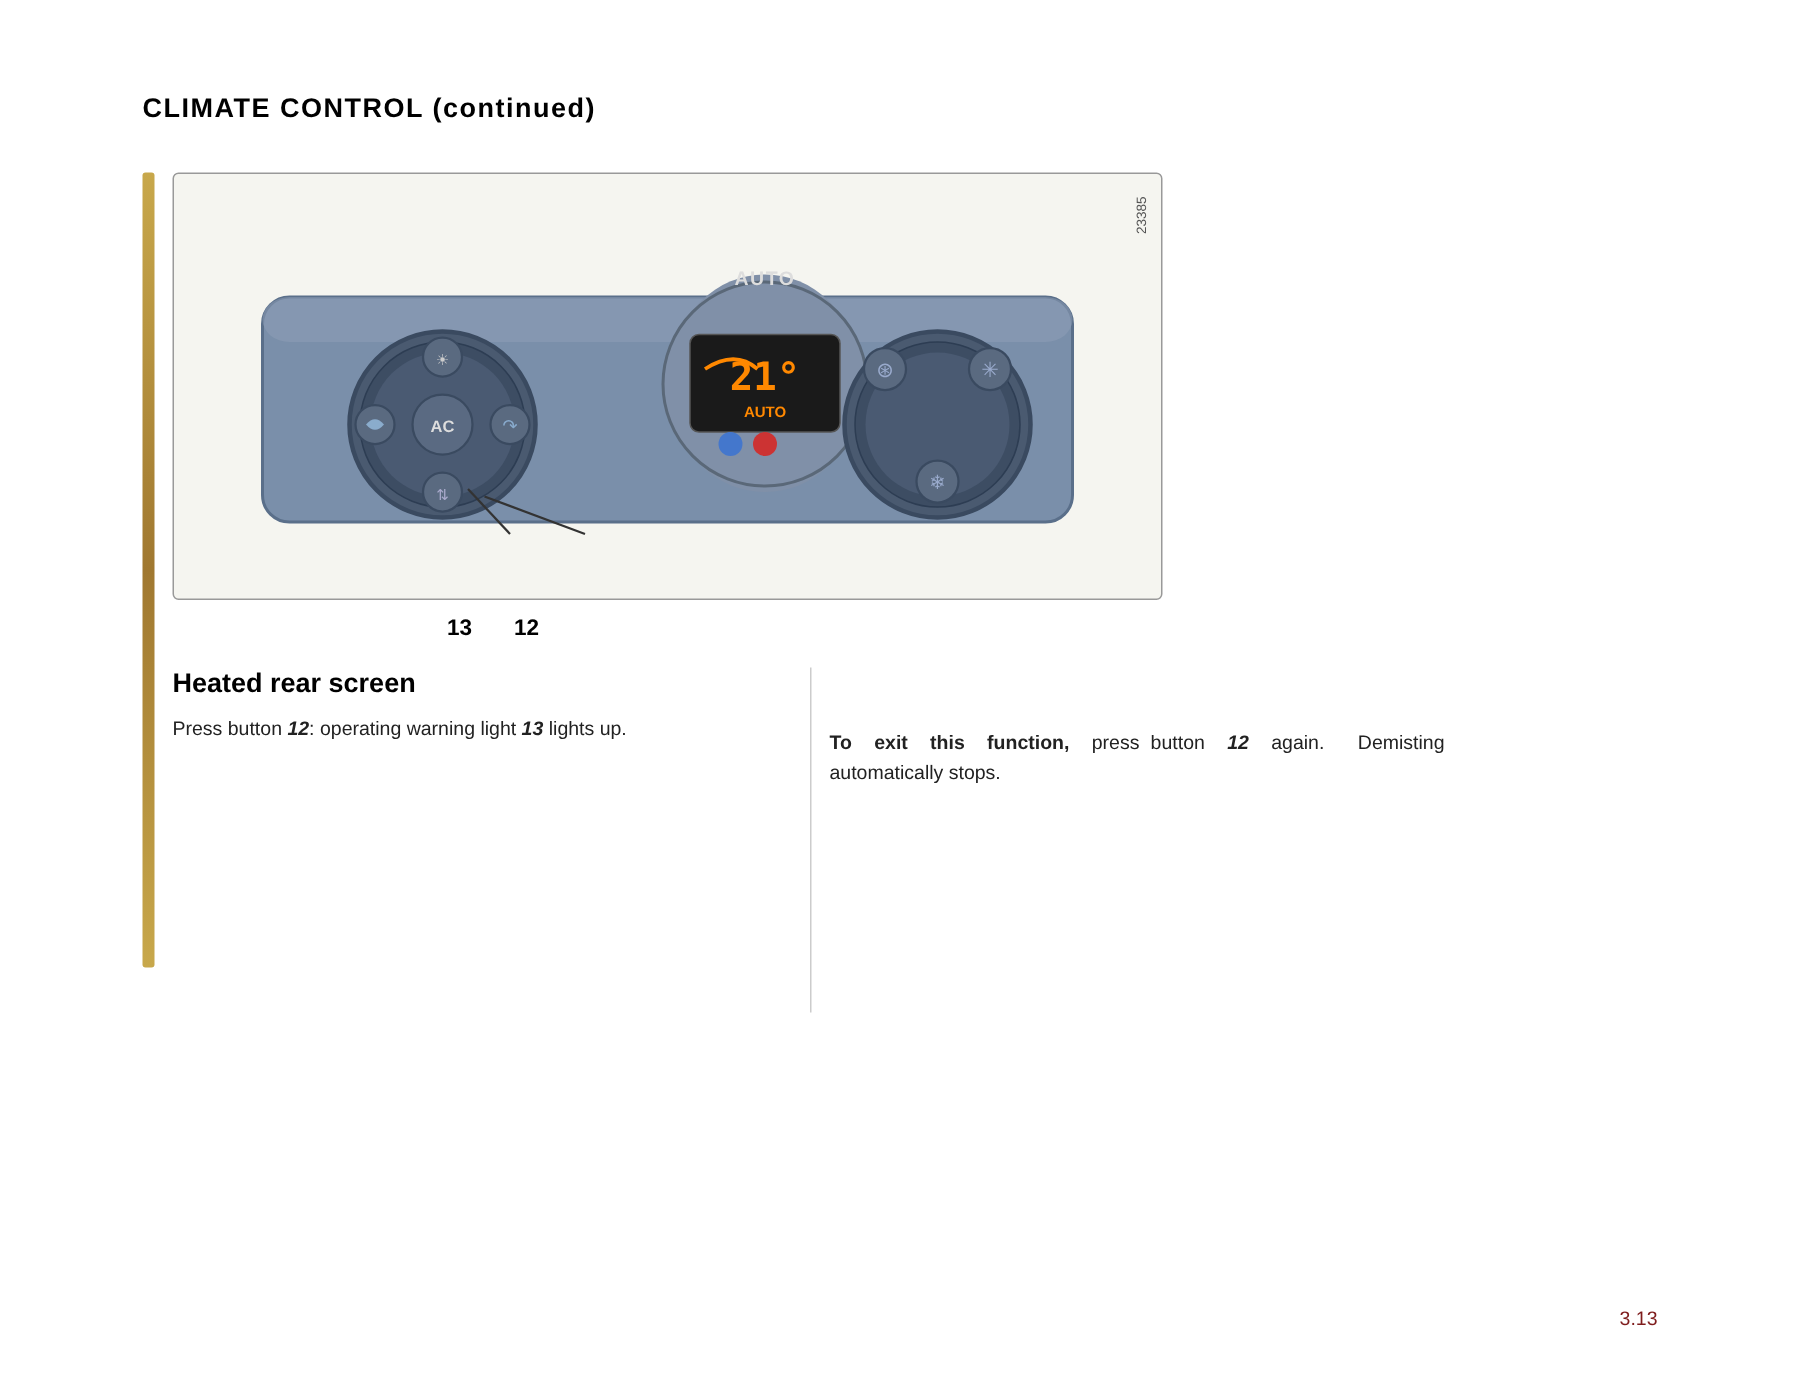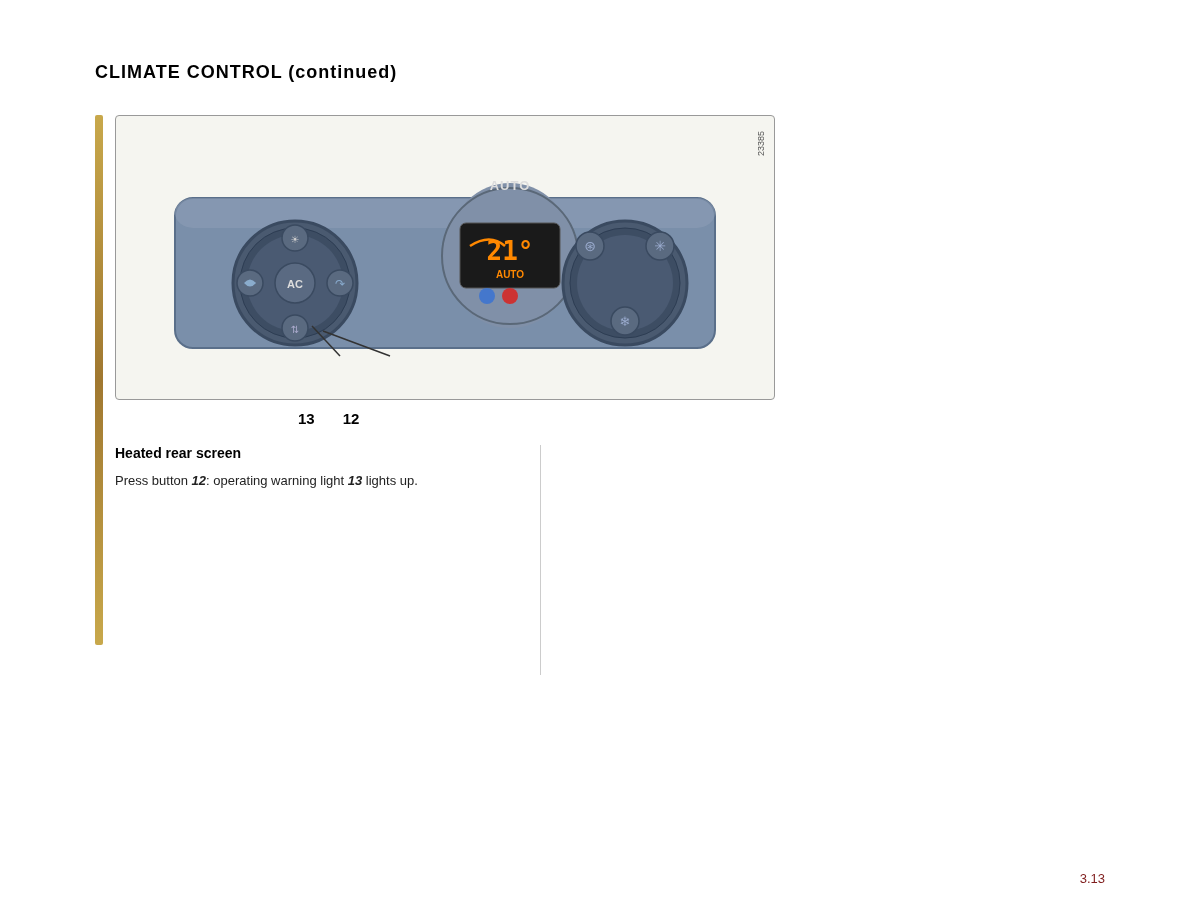--- a/index.html
+++ b/index.html
@@ -105,21 +105,21 @@
 
     
     .heated-section {
       position: absolute;
       top: 330px;
       left: 12px;
       width: 415px;
     }
 
     .section-title {
-      font-size: 14px;
+      font-size: 18px;
       font-weight: bold;
       color: #000;
       margin-bottom: 10px;
     }
 
     .section-text {
       font-size: 13px;
       color: #222;
       line-height: 1.55;
       text-align: justify;
@@ -262,18 +262,23 @@
 
     <div class="heated-section">
       <div class="section-title">Heated rear screen</div>
       <div class="section-text">
         Press button <span class="bold-italic">12</span>: operating warning light <span class="bold-italic">13</span> lights up.
       </div>
     </div>
 
     <div class="column-divider"></div>
 
+    <div class="right-column">
+      <div class="right-text">
+        <span class="bold">To&nbsp;&nbsp;exit&nbsp;&nbsp;</span><span class="bold">this&nbsp;&nbsp;</span><span class="bold">function,</span>&nbsp;&nbsp;press button&nbsp;&nbsp;<span class="bold-italic">12</span>&nbsp;&nbsp;again.&nbsp;&nbsp;&nbsp;Demisting automatically stops.
+      </div>
+    </div>
 
   </div>
 
   <div class="page-number">3.13</div>
 
 </div>
 
 </body></html>

